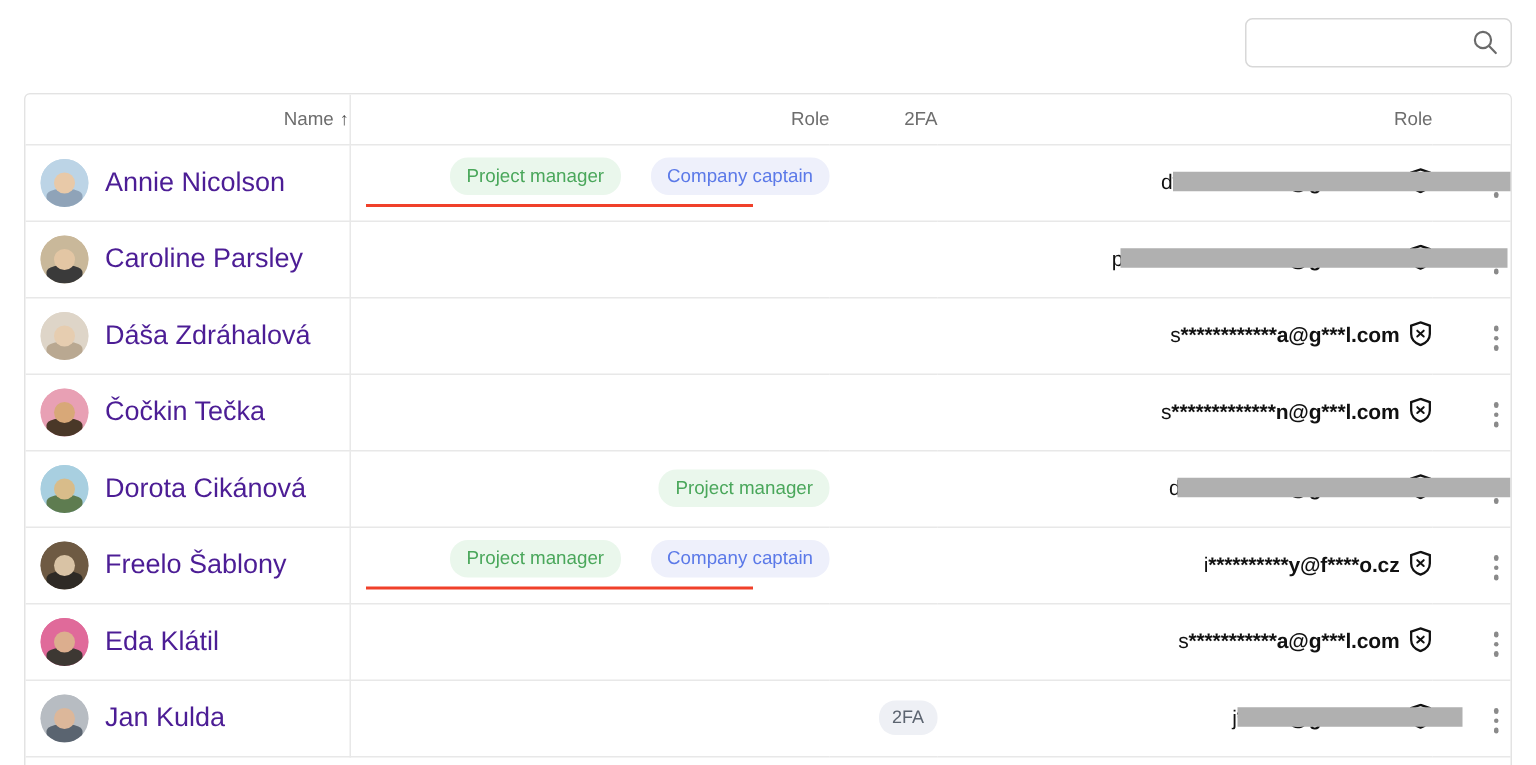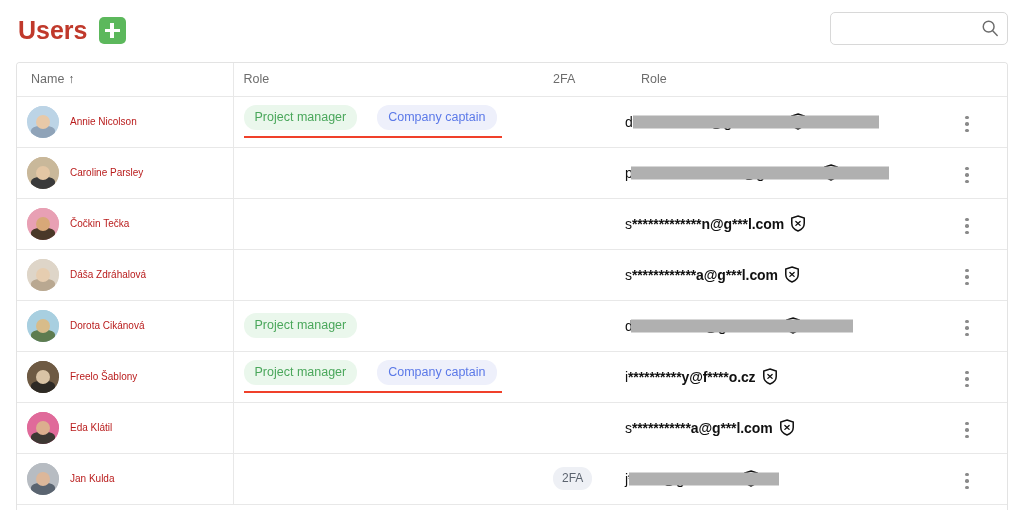--- a/index.html
+++ b/index.html
@@ -107,21 +107,21 @@
     background: #fff;
     overflow: hidden;
   }
   table.users {
     border-collapse: collapse;
     width: 100%;
     table-layout: fixed;
   }
   table.users th,
   table.users td {
-    text-align: left;
+    text-align: right;
     vertical-align: middle;
     border-bottom: 1px solid #e8e8e8;
     padding: 0;
   }
   .col-name   { width: 216px; }
   .col-role   { width: 320px; }
   .col-2fa    { width: 72px;  }
   .col-email  { width: 330px; }
   .col-menu   { width: 54px;  }
 
@@ -158,22 +158,22 @@
     background-size: cover;
     background-position: center;
     overflow: hidden;
     position: relative;
   }
   .avatar .a-sky  { position:absolute; left:0; top:0; right:0; height:55%; }
   .avatar .a-head { position:absolute; left:28%; top:30%; width:44%; height:44%; border-radius:50%; }
   .avatar .a-body { position:absolute; left:14%; bottom:0; width:72%; height:36%; border-radius:40% 40% 0 0; }
 
   .name-text {
-    font-size: 10px;
-    color: #b91c1c;
+    font-size: 18px;
+    color: #4c1d95;
   }
 
   .role-cell { padding-left: 10px; position: relative; }
   .role-badges { display: inline-flex; gap: 20px; align-items: center; }
   .badge {
     display: inline-block;
     font-size: 12.5px;
     line-height: 1;
     padding: 6px 11px 7px;
     border-radius: 12px;
@@ -241,27 +241,20 @@
     background: #8a8a8a;
     display: block;
   }
 </style>
 </head>
 <body>
 
 <div id="app">
 
   <div class="topbar">
-    <div class="title-group">
-      <div class="page-title">Users</div>
-      <button class="add-button" aria-label="add">
-        <span class="plus-h"></span>
-        <span class="plus-v"></span>
-      </button>
-    </div>
 
     <div class="search-wrap">
       <input class="search-input" type="text" placeholder="" value="" style="">
       <svg class="search-icon" viewBox="0 0 20 20">
         <circle cx="8.5" cy="8.5" r="6" fill="none" stroke="#6b6b6b" stroke-width="1.6"></circle>
         <line x1="13" y1="13" x2="18" y2="18.2" stroke="#6b6b6b" stroke-width="1.6" stroke-linecap="round"></line>
       </svg>
     </div>
   </div>
 
@@ -351,59 +344,59 @@
               </span></td>
             <td class="col-menu menu-cell"><span class="kebab">
                 <span></span>
                 <span></span>
                 <span></span>
               </span></td>
           </tr>
           <tr>
             <td class="col-name">
               <div class="name-cell">
+                <span class="avatar" style="background:#ded5c8">
+                  <span class="a-sky" style="background:#ded5c8"></span>
+                  <span class="a-body" style="background:#b9a891"></span>
+                  <span class="a-head" style="background:#e6cdb0"></span>
+                </span>
+                <span class="name-text">Dáša Zdráhalová</span>
+              </div>
+            </td>
+            <td class="col-role"></td>
+            <td class="col-2fa twofa-cell"></td>
+            <td class="col-email email-cell"><span class="email-inner">
+                <span class="email-text"><span class="lead">s</span>************a@g***l.com</span>
+                <svg class="shield-icon" viewBox="0 0 18 19">
+                  <path d="M9 1 L16 3.4 V9.6 C16 13.6 12.8 16.6 9 18 C5.2 16.6 2 13.6 2 9.6 V3.4 Z" fill="none" stroke="#111" stroke-width="1.7"></path>
+                  <line x1="6.6" y1="7.2" x2="11.4" y2="11.6" stroke="#111" stroke-width="1.5" stroke-linecap="round"></line>
+                  <line x1="11.4" y1="7.2" x2="6.6" y2="11.6" stroke="#111" stroke-width="1.5" stroke-linecap="round"></line>
+                </svg>
+              </span></td>
+            <td class="col-menu menu-cell"><span class="kebab">
+                <span></span>
+                <span></span>
+                <span></span>
+              </span></td>
+          </tr>
+          <tr>
+            <td class="col-name">
+              <div class="name-cell">
                 <span class="avatar" style="background:#e8a0b4">
                   <span class="a-sky" style="background:#e8a0b4"></span>
                   <span class="a-body" style="background:#4a3828"></span>
                   <span class="a-head" style="background:#d8a878"></span>
                 </span>
                 <span class="name-text">Čočkin Tečka</span>
               </div>
             </td>
             <td class="col-role"></td>
             <td class="col-2fa twofa-cell"></td>
             <td class="col-email email-cell"><span class="email-inner">
                 <span class="email-text"><span class="lead">s</span>*************n@g***l.com</span>
-                <svg class="shield-icon" viewBox="0 0 18 19">
-                  <path d="M9 1 L16 3.4 V9.6 C16 13.6 12.8 16.6 9 18 C5.2 16.6 2 13.6 2 9.6 V3.4 Z" fill="none" stroke="#111" stroke-width="1.7"></path>
-                  <line x1="6.6" y1="7.2" x2="11.4" y2="11.6" stroke="#111" stroke-width="1.5" stroke-linecap="round"></line>
-                  <line x1="11.4" y1="7.2" x2="6.6" y2="11.6" stroke="#111" stroke-width="1.5" stroke-linecap="round"></line>
-                </svg>
-              </span></td>
-            <td class="col-menu menu-cell"><span class="kebab">
-                <span></span>
-                <span></span>
-                <span></span>
-              </span></td>
-          </tr>
-          <tr>
-            <td class="col-name">
-              <div class="name-cell">
-                <span class="avatar" style="background:#ded5c8">
-                  <span class="a-sky" style="background:#ded5c8"></span>
-                  <span class="a-body" style="background:#b9a891"></span>
-                  <span class="a-head" style="background:#e6cdb0"></span>
-                </span>
-                <span class="name-text">Dáša Zdráhalová</span>
-              </div>
-            </td>
-            <td class="col-role"></td>
-            <td class="col-2fa twofa-cell"></td>
-            <td class="col-email email-cell"><span class="email-inner">
-                <span class="email-text"><span class="lead">s</span>************a@g***l.com</span>
                 <svg class="shield-icon" viewBox="0 0 18 19">
                   <path d="M9 1 L16 3.4 V9.6 C16 13.6 12.8 16.6 9 18 C5.2 16.6 2 13.6 2 9.6 V3.4 Z" fill="none" stroke="#111" stroke-width="1.7"></path>
                   <line x1="6.6" y1="7.2" x2="11.4" y2="11.6" stroke="#111" stroke-width="1.5" stroke-linecap="round"></line>
                   <line x1="11.4" y1="7.2" x2="6.6" y2="11.6" stroke="#111" stroke-width="1.5" stroke-linecap="round"></line>
                 </svg>
               </span></td>
             <td class="col-menu menu-cell"><span class="kebab">
                 <span></span>
                 <span></span>
                 <span></span>

